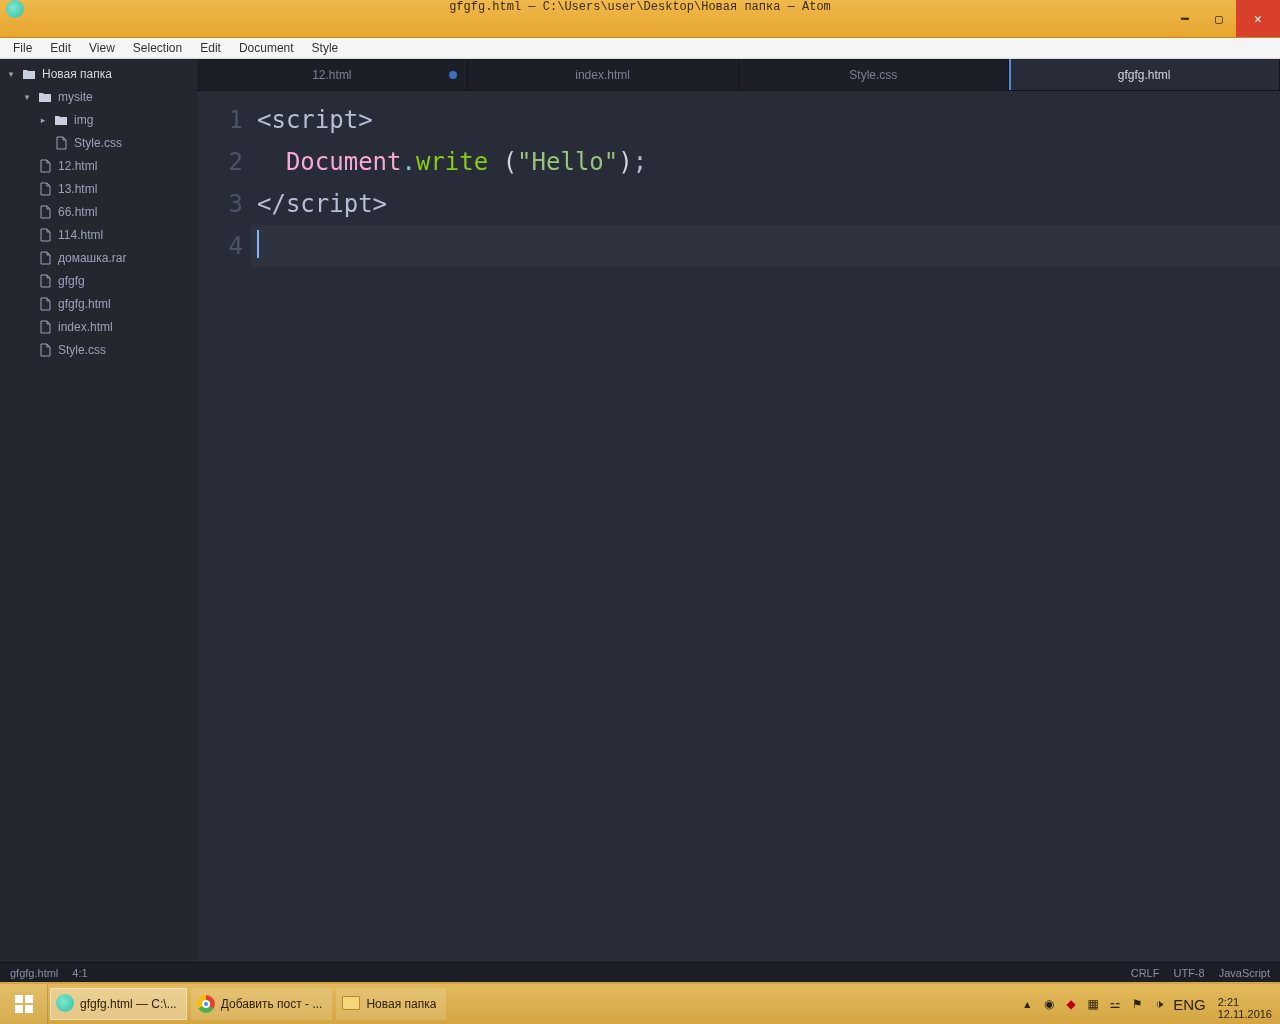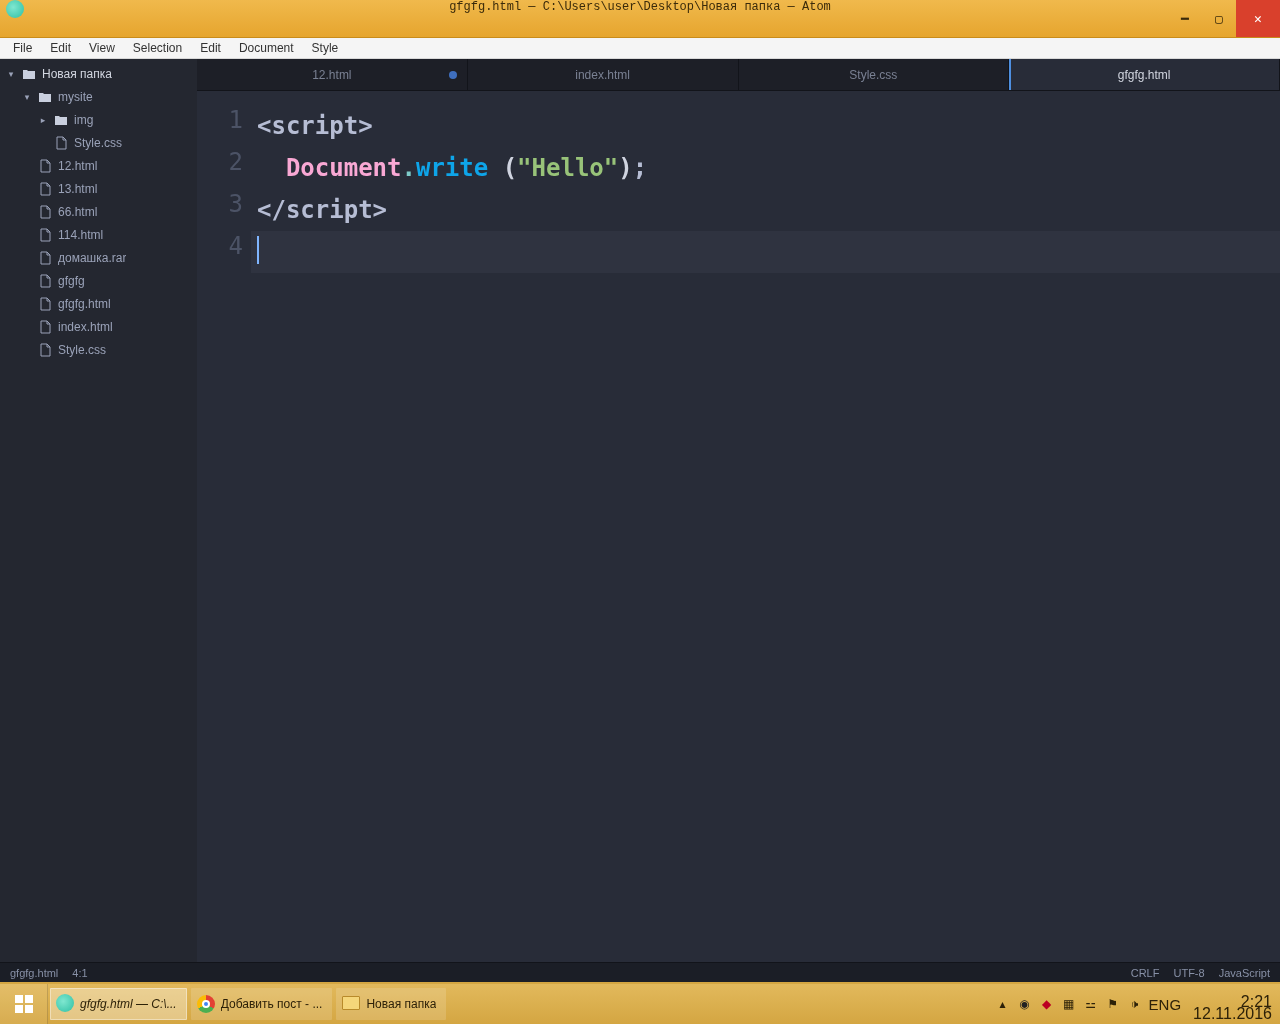--- a/index.html
+++ b/index.html
@@ -34,47 +34,47 @@
   
   .editor-pane { flex: 1 1 auto; display: flex; flex-direction: column; min-width: 0; }
   .tabbar { height: 32px; background: #1d1f27; display: flex; border-bottom: 1px solid #12141a; }
   .tab { flex: 1 1 0; display: flex; align-items: center; justify-content: center; font-size: 12px; color: #7a8193; border-right: 1px solid #12141a; position: relative; cursor: default; }
   .tab.active { background: #282c38; color: #d2d6e0; }
   .tab.active::before { content: ""; position: absolute; left: 0; top: 0; width: 2px; height: 100%; background: #4e8fe0; }
   .tab .mod-dot { width: 8px; height: 8px; border-radius: 50%; background: #3f6fbf; position: absolute; right: 10px; }
 
   .editor { flex: 1 1 auto; background: #282c38; display: flex; font-family: "Menlo","Consolas",monospace; font-size: 24px; overflow: hidden; position: relative; }
   .gutter { width: 60px; background: #282c38; color: #4c5366; padding-top: 8px; text-align: right; padding-right: 14px; line-height: 42px; }
-  .code { flex: 1 1 auto; padding-top: 14px; line-height: 42px; white-space: pre; color: #abb2bf; position: relative; font-weight: bold; }
+  .code { flex: 1 1 auto; padding-top: 8px; line-height: 42px; white-space: pre; color: #abb2bf; position: relative; }
   .code .line { height: 42px; }
   .code .line.current { background: #2f3340; margin-left: -6px; padding-left: 6px; }
   .cursor { display: inline-block; width: 2px; height: 28px; background: #7fb5ff; vertical-align: -4px; }
   .c-tag    { color: #b6bdd4; }
   .c-obj    { color: #f9a8d4; }
   .c-punc   { color: #7ecbc9; }
-  .c-func   { color: #0ea5e9; }
+  .c-func   { color: #84cc16; }
   .c-brkt   { color: #d0d4e0; }
   .c-str    { color: #98c379; }
   .c-semi   { color: #b6bdd4; }
 
   
   .statusbar { height: 22px; background: #1b1e26; color: #8790a6; font-size: 11px; display: flex; align-items: center; padding: 0 10px; justify-content: space-between; border-top: 1px solid #12141a; border-bottom: 2px solid #d4a642; }
   .statusbar .left, .statusbar .right { display: flex; gap: 14px; }
   .statusbar span { cursor: default; }
 
   
   .taskbar { height: 40px; background: linear-gradient(#e2b95c,#d4a642); display: flex; align-items: center; font-size: 12px; color: #2d2108; }
   .taskbar .start { width: 48px; height: 100%; display: flex; align-items: center; justify-content: center; background: rgba(255,255,255,0.08); border-right: 1px solid rgba(0,0,0,0.15); }
   .taskbar .start svg { width: 20px; height: 20px; }
   .taskbar .tbtn { height: 32px; margin: 0 2px; padding: 0 10px 0 6px; display: flex; align-items: center; gap: 6px; background: rgba(255,255,255,0.15); border-radius: 1px; max-width: 168px; overflow: hidden; }
-  .taskbar .tbtn.active { background: rgba(255,255,255,0.35); box-shadow: inset 0 0 0 1px rgba(255,255,255,0.4); font-style: italic; }
+  .taskbar .tbtn.active { background: rgba(255,255,255,0.35); box-shadow: inset 0 0 0 1px rgba(255,255,255,0.4); }
   .taskbar .tbtn span { white-space: nowrap; overflow: hidden; text-overflow: ellipsis; }
   .taskbar .tray { margin-left: auto; display: flex; align-items: center; gap: 6px; padding-right: 8px; }
   .taskbar .tray .trayicon { width: 16px; height: 16px; display: flex; align-items: center; justify-content: center; font-size: 12px; }
-  .taskbar .clock { text-align: right; font-size: 16px; line-height: 12px; padding-left: 6px; margin-top: 8px; }
+  .taskbar .clock { text-align: left; font-size: 11px; line-height: 12px; padding-left: 6px; margin-top: 8px; }
 
   .folder-ico { fill: #c9cfde; }
   .file-ico   { stroke: #9aa2b8; fill: none; }
 </style>
 </head>
 <body>
 
 <div class="titlebar">
   <div class="icon"></div>
   <div class="title">gfgfg.html — C:\Users\user\Desktop\Новая папка — Atom</div>

